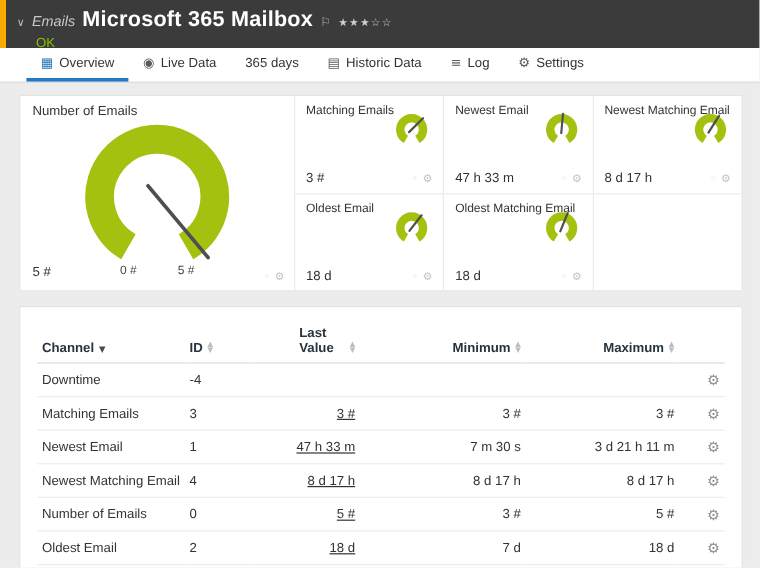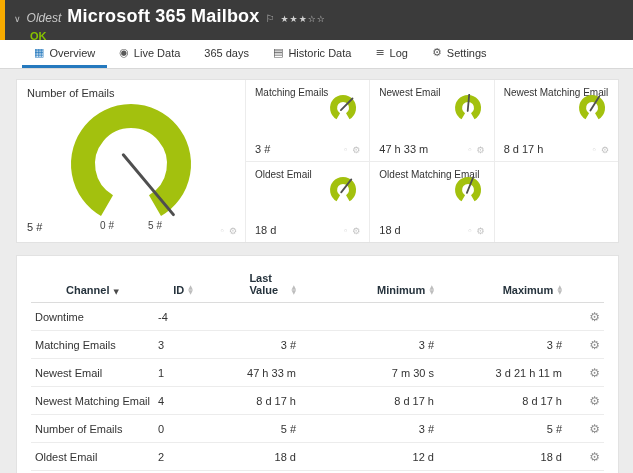--- a/index.html
+++ b/index.html
@@ -16,21 +16,21 @@
   .header { height: 40px; background: var(--headerbg, #3b3b3b); display: flex; }
   .stripe { width: 5px; background: var(--stripe, #f8ab00); }
   .header-body { padding: 6px 0 0 9px; }
   .line1 { display: flex; align-items: baseline; gap: 6px; }
   .chevron { color: #c0c0c0; font-size: 9px; }
   .kind { font-style: italic; color: #c8c8c8; font-size: 12px; }
   .obj-title { color: #fff; font-size: 18px; font-weight: bold; letter-spacing: .2px; }
   .flag { color: #b5b5b5; font-size: 10px; }
   .stars { color: #cfcfcf; font-size: 9px; letter-spacing: 1px; }
   .line2 { margin: 3px 0 0 16px; }
-  .status { color: var(--ok, #86c100); font-weight: bold; font-size: 11px; text-align: right; }
+  .status { color: var(--ok, #86c100); font-weight: normal; font-size: 11px; text-align: right; }
 
   
   .tabs { height: 29px; background: #fff; border-bottom: 1px solid #d8d8d8; display: flex; padding-left: 22px; }
   .tab { display: flex; align-items: center; gap: 5px; padding: 0 12px; border-bottom: 3px solid transparent; }
   .tab.active { border-bottom-color: var(--tabblue, #2579be); }
   .tab-icon { font-size: 11px; color: #5a5a5a; font-family: "DejaVu Sans", sans-serif; }
   .tab.active .tab-icon { color: var(--tabblue, #2579be); }
   .tab-label { color: #333; }
 
   
@@ -50,45 +50,45 @@
   .mini.row2 { border-top: 1px solid #ececec; }
   .mini-title { font-size: 10px; white-space: nowrap; color: #333; }
   .mini-dial { position: absolute; top: 14px; right: 8px; }
   .mini-bottom { display: flex; justify-content: space-between; align-items: flex-end; }
   .mini-value { font-size: 11px; color: #333; }
   .cell-icons-inline { display: flex; gap: 4px; color: #c2c2c2; font-size: 9px; }
 
   
   .table-panel { margin-top: 12px; padding: 8px 14px 6px; min-height: 230px; }
   table.channels { width: 100%; border-collapse: collapse; }
-  .channels th { font-weight: bold; color: #26333d; text-align: center; vertical-align: bottom;
+  .channels th { font-weight: bold; color: #26333d; text-align: left; vertical-align: bottom;
                  padding: 8px 4px 6px; border-bottom: 1px solid #dcdcdc; font-size: 11px; }
   .channels td { padding: 7px 4px 6px; border-bottom: 1px solid #ececec; font-size: 11px; }
   th.num, td.num { text-align: right; }
   .col-id { width: 58px; }
-  .col-last { width: 88px; }
+  .col-last { width: 88px; text-decoration: underline; }
   .col-min { width: 138px; }
   .col-max { width: 128px; }
   .col-gear { width: 38px; text-align: right; }
   .wrap { display: inline-block; max-width: 38px; text-align: left; vertical-align: bottom; }
   .sort { display: inline-flex; flex-direction: column; margin-left: 4px; font-size: 6px;
           line-height: 5px; color: #bdbdbd; vertical-align: bottom; position: relative; top: -2px;
           font-family: "DejaVu Sans", sans-serif; }
   .sort-desc { margin-left: 4px; font-size: 7px; color: #4a4a4a; font-family: "DejaVu Sans", sans-serif; }
   .wrench { color: #8f8f8f; font-size: 12px; font-family: "DejaVu Sans", sans-serif; }
 </style>
 </head>
 <body>
 
 <header class="header" data-interactable="false">
   <div class="stripe" data-interactable="false"></div>
   <div class="header-body" data-interactable="false">
     <div class="line1">
       <span class="chevron icon-font" data-interactable="true">∨</span>
-      <span class="kind" data-interactable="false">Oldest</span>
+      <span class="kind" data-interactable="false">Emails</span>
       <span class="obj-title" data-interactable="false">Microsoft 365 Mailbox</span>
       <span class="flag icon-font" data-interactable="true">⚐</span>
       <span class="stars icon-font" data-interactable="true">★★★☆☆</span>
     </div>
     <div class="line2">
       <span class="status" data-interactable="false">OK</span>
     </div>
   </div>
 </header>
 
@@ -274,21 +274,21 @@
             <td class="col-id" data-interactable="false">0</td>
             <td class="col-last num" data-interactable="false">5 #</td>
             <td class="col-min num" data-interactable="false">3 #</td>
             <td class="col-max num" data-interactable="false">5 #</td>
             <td class="col-gear" data-interactable="false"><span class="wrench" data-interactable="true">⚙</span></td>
           </tr>
           <tr data-interactable="false">
             <td class="col-channel" data-interactable="false">Oldest Email</td>
             <td class="col-id" data-interactable="false">2</td>
             <td class="col-last num" data-interactable="false">18 d</td>
-            <td class="col-min num" data-interactable="false">12 d</td>
+            <td class="col-min num" data-interactable="false">7 d</td>
             <td class="col-max num" data-interactable="false">18 d</td>
             <td class="col-gear" data-interactable="false"><span class="wrench" data-interactable="true">⚙</span></td>
           </tr>
           <tr data-interactable="false">
             <td class="col-channel" data-interactable="false">Oldest Matching Email</td>
             <td class="col-id" data-interactable="false">5</td>
             <td class="col-last num" data-interactable="false">18 d</td>
             <td class="col-min num" data-interactable="false">18 d</td>
             <td class="col-max num" data-interactable="false">18 d</td>
             <td class="col-gear" data-interactable="false"></td>

